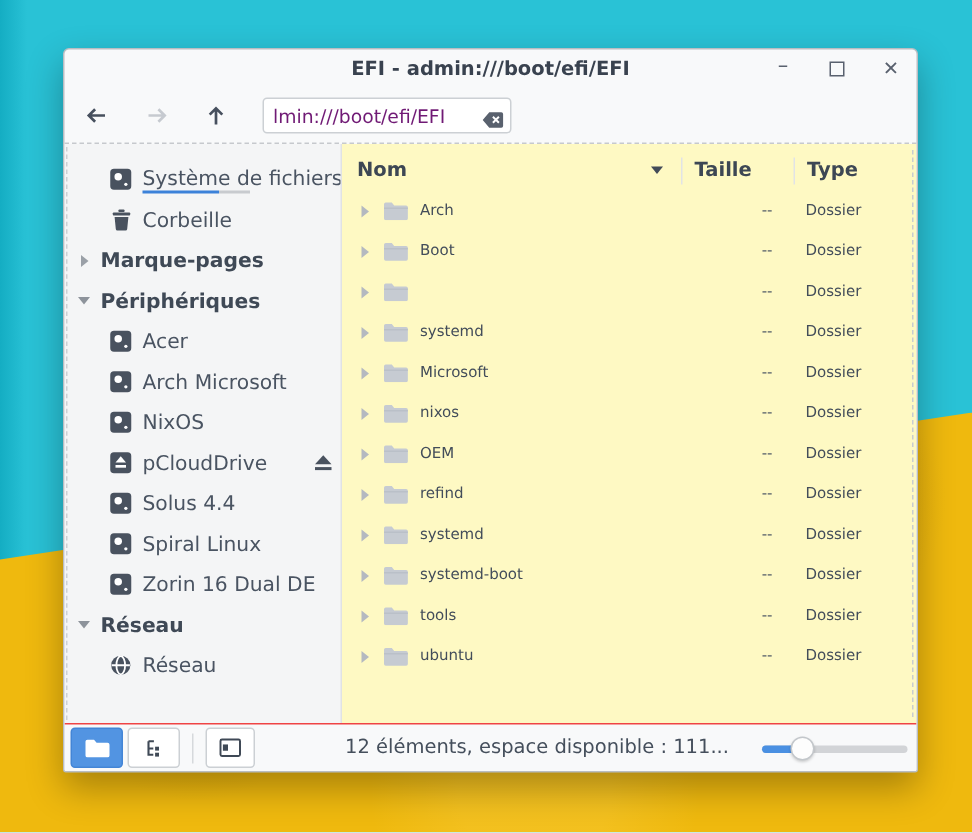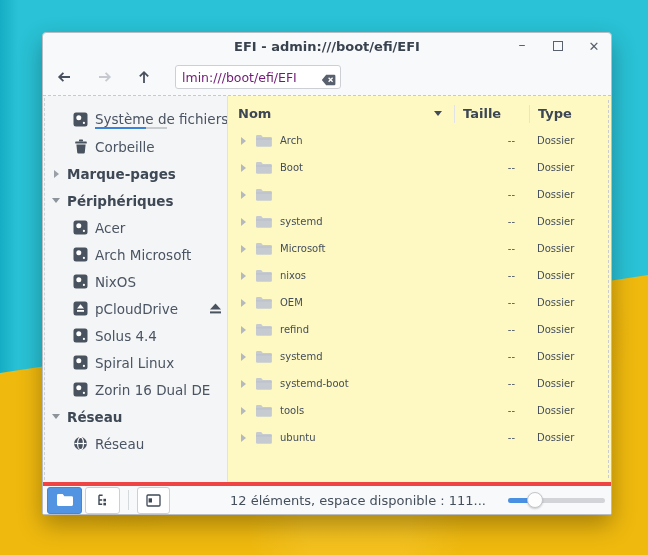--- a/index.html
+++ b/index.html
@@ -65,21 +65,21 @@
   .hdr-size, .hdr-type { border-left:1px solid #e1e3e6; height:18px; display:flex; align-items:center; padding-left:8px; }
   .file-row { height:27px; font-size:10px; color:#434d5a; }
   .cell-name { display:flex; align-items:center; padding-left:13px; overflow:hidden; white-space:nowrap; }
   .row-expander { border-top:4px solid transparent; border-bottom:4px solid transparent; border-left:5px solid #b4b9c0; margin-right:9px; flex:0 0 auto; }
   .folder-ico { margin-right:8px; flex:0 0 auto; }
   .cell-size { text-align:right; padding-right:14px; color:#4a5462; }
   .cell-type { padding-left:8px; }
 
   
   .statusbar { position:absolute; left:0; right:0; bottom:0; height:32px; background:#f8f9fa;
-    border-top:4px solid #ef4444; display:flex; align-items:center; }
+    border-top:1px solid #ef4444; display:flex; align-items:center; }
   .st-btn { width:35px; height:27px; border:1px solid #ccd0d4; border-radius:3px; background:#fff;
     display:flex; align-items:center; justify-content:center; }
   .st-btn-active { background:#5294e2; border-color:#4385d6; }
   .st-btn1 { margin-left:4px; } .st-btn2 { margin-left:3px; }
   .st-sep { width:1px; height:20px; background:#d6d9dc; margin:0 8px; }
   .st-btn3 { width:33px; }
   .status-text { flex:1; text-align:center; font-size:13px; color:#454f5c; padding-left:38px;
     white-space:nowrap; overflow:hidden; }
   .zoom-slider { position:relative; width:97px; height:16px; margin-right:6px; flex:0 0 auto; }
   .zs-track { position:absolute; left:0; right:0; top:6px; height:5px; border-radius:3px; background:#d2d4d7; }

